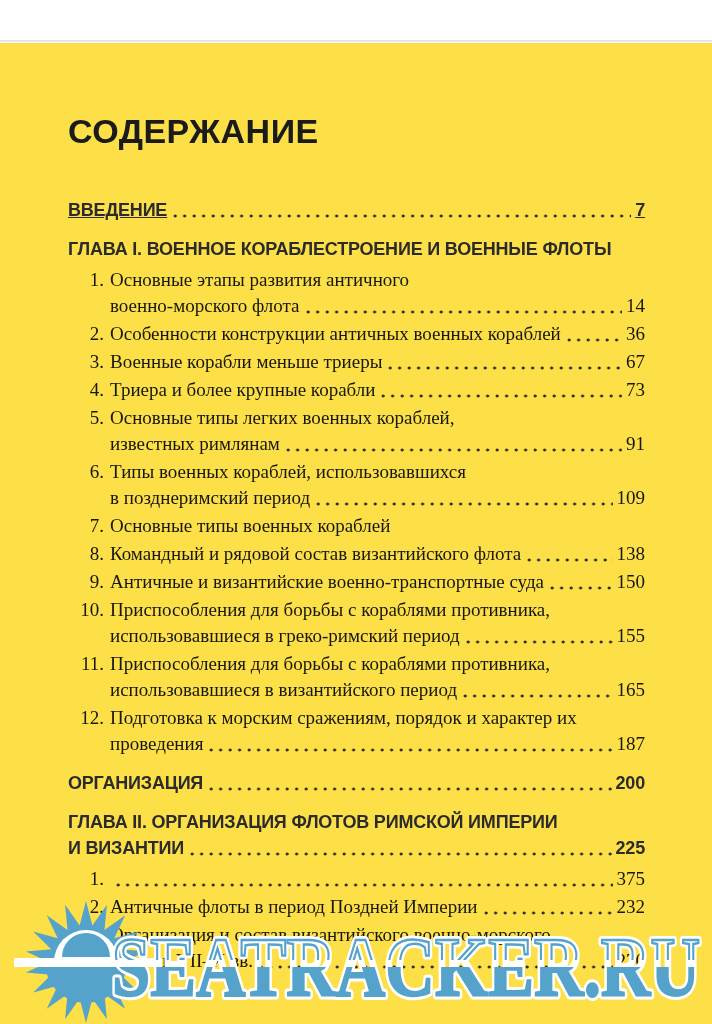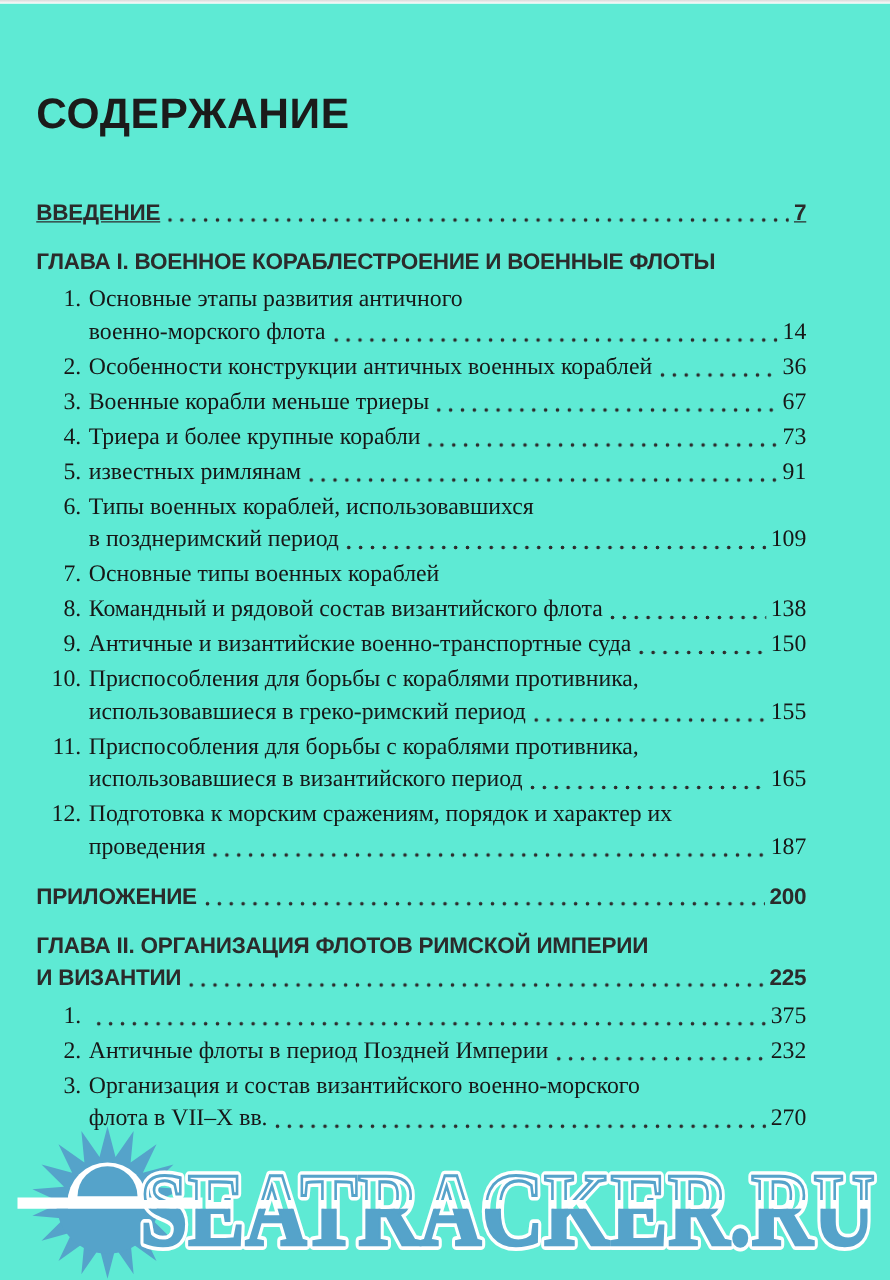--- a/index.html
+++ b/index.html
@@ -4,22 +4,23 @@
 <style>
   html, body {
     margin: 0; padding: 0;
     width: 712px; height: 1024px;
     background: #ffffff;
     overflow: hidden;
   }
   .page {
     position: absolute; inset: 0;
     box-sizing: border-box;
-    padding: 72px 67px 0 29px;
-    background: #5eead4;
+    padding: 72px 67px 0 68px;
+    background: #fde047;
+    margin-top: 40px;
   }
   .scan-edge {
     position: absolute; top: 0; left: 0; right: 0; height: 3px;
     background: linear-gradient(#dadada, #ffffff);
   }
   h1.title {
     margin: 0 0 46px 0;
     font-family: "Liberation Sans", sans-serif;
     font-weight: 800;
     font-size: 34px;
@@ -117,20 +118,23 @@
         <span class="num">4.</span>
         <div class="line">
           <span class="txt">Триера и более крупные корабли</span>
           <span class="leader"></span>
           <span class="pagenum">73</span>
         </div>
       </div>
       <div class="entry item">
         <span class="num">5.</span>
         <div class="line">
+          <span class="txt">Основные типы легких военных кораблей,</span>
+        </div>
+        <div class="line">
           <span class="txt">известных римлянам</span>
           <span class="leader"></span>
           <span class="pagenum">91</span>
         </div>
       </div>
       <div class="entry item">
         <span class="num">6.</span>
         <div class="line">
           <span class="txt">Типы военных кораблей, использовавшихся</span>
         </div>
@@ -190,21 +194,21 @@
           <span class="txt">Подготовка к морским сражениям, порядок и характер их</span>
         </div>
         <div class="line">
           <span class="txt">проведения</span>
           <span class="leader"></span>
           <span class="pagenum">187</span>
         </div>
       </div>
       <div class="entry heading">
         <div class="line">
-          <span class="txt">ПРИЛОЖЕНИЕ</span>
+          <span class="txt">ОРГАНИЗАЦИЯ</span>
           <span class="leader"></span>
           <span class="pagenum">200</span>
         </div>
       </div>
       <div class="entry heading">
         <div class="line">
           <span class="txt">ГЛАВА II. ОРГАНИЗАЦИЯ ФЛОТОВ РИМСКОЙ ИМПЕРИИ</span>
         </div>
         <div class="line">
           <span class="txt">И ВИЗАНТИИ</span>

